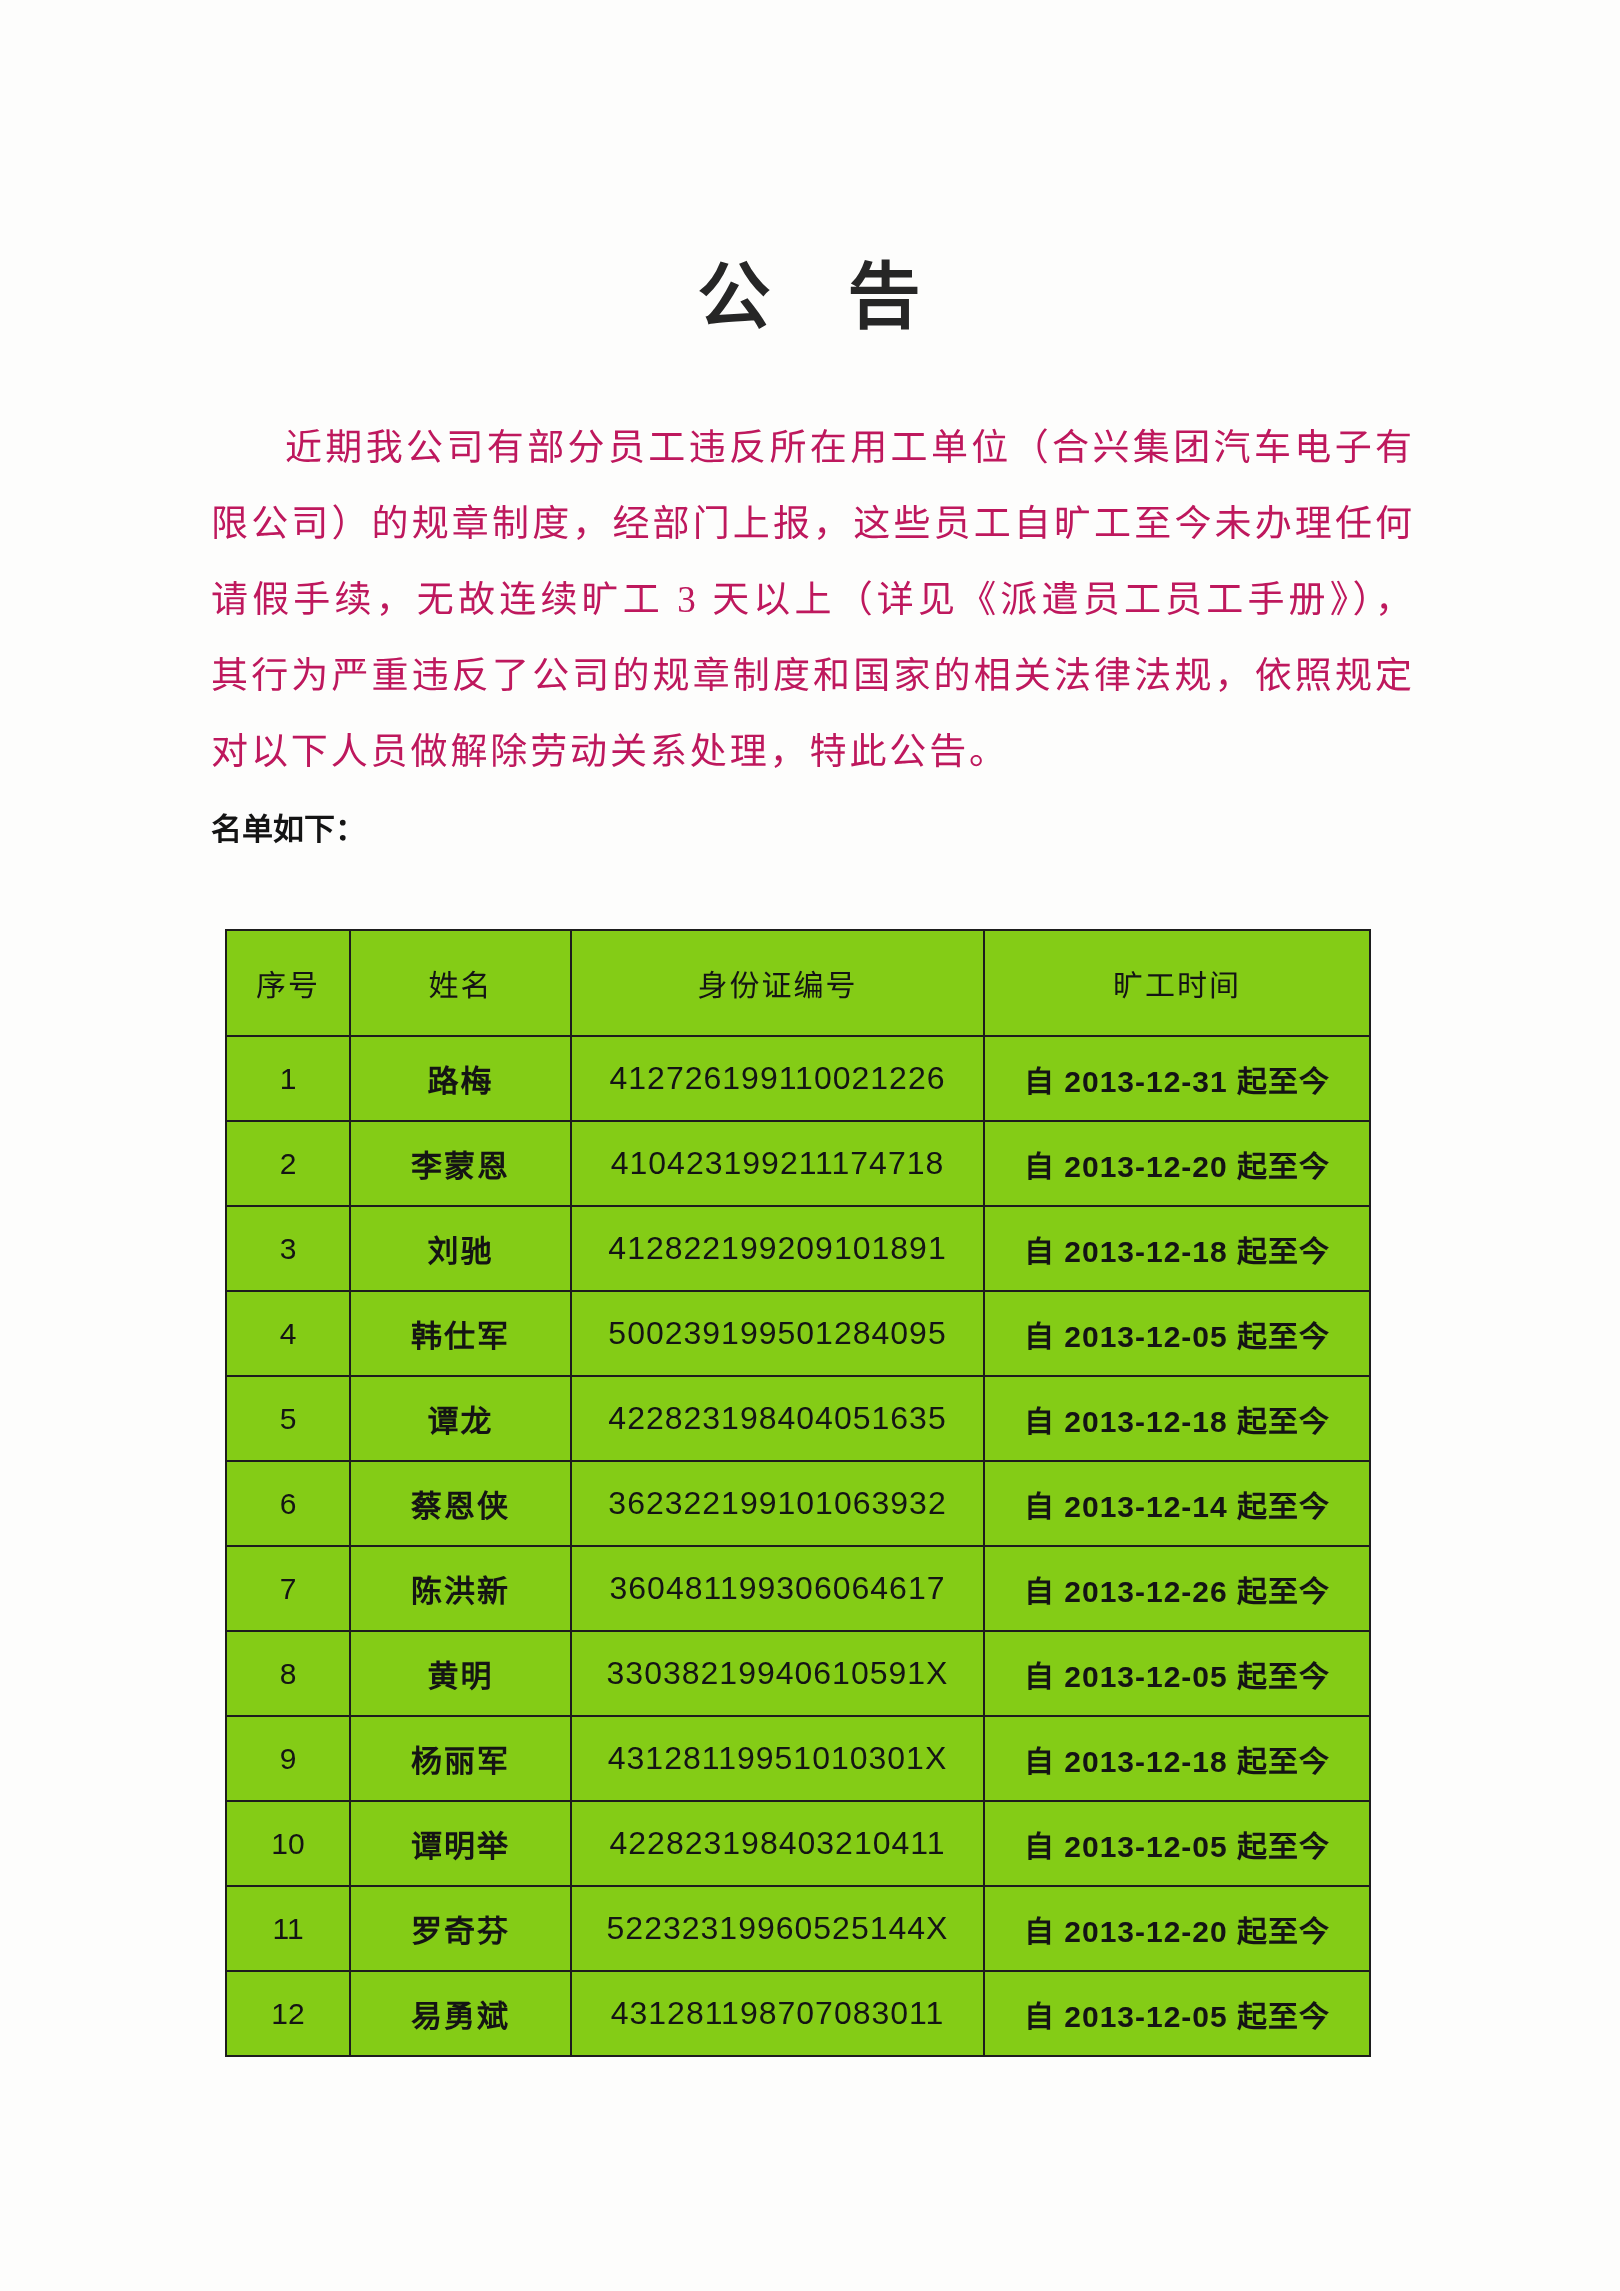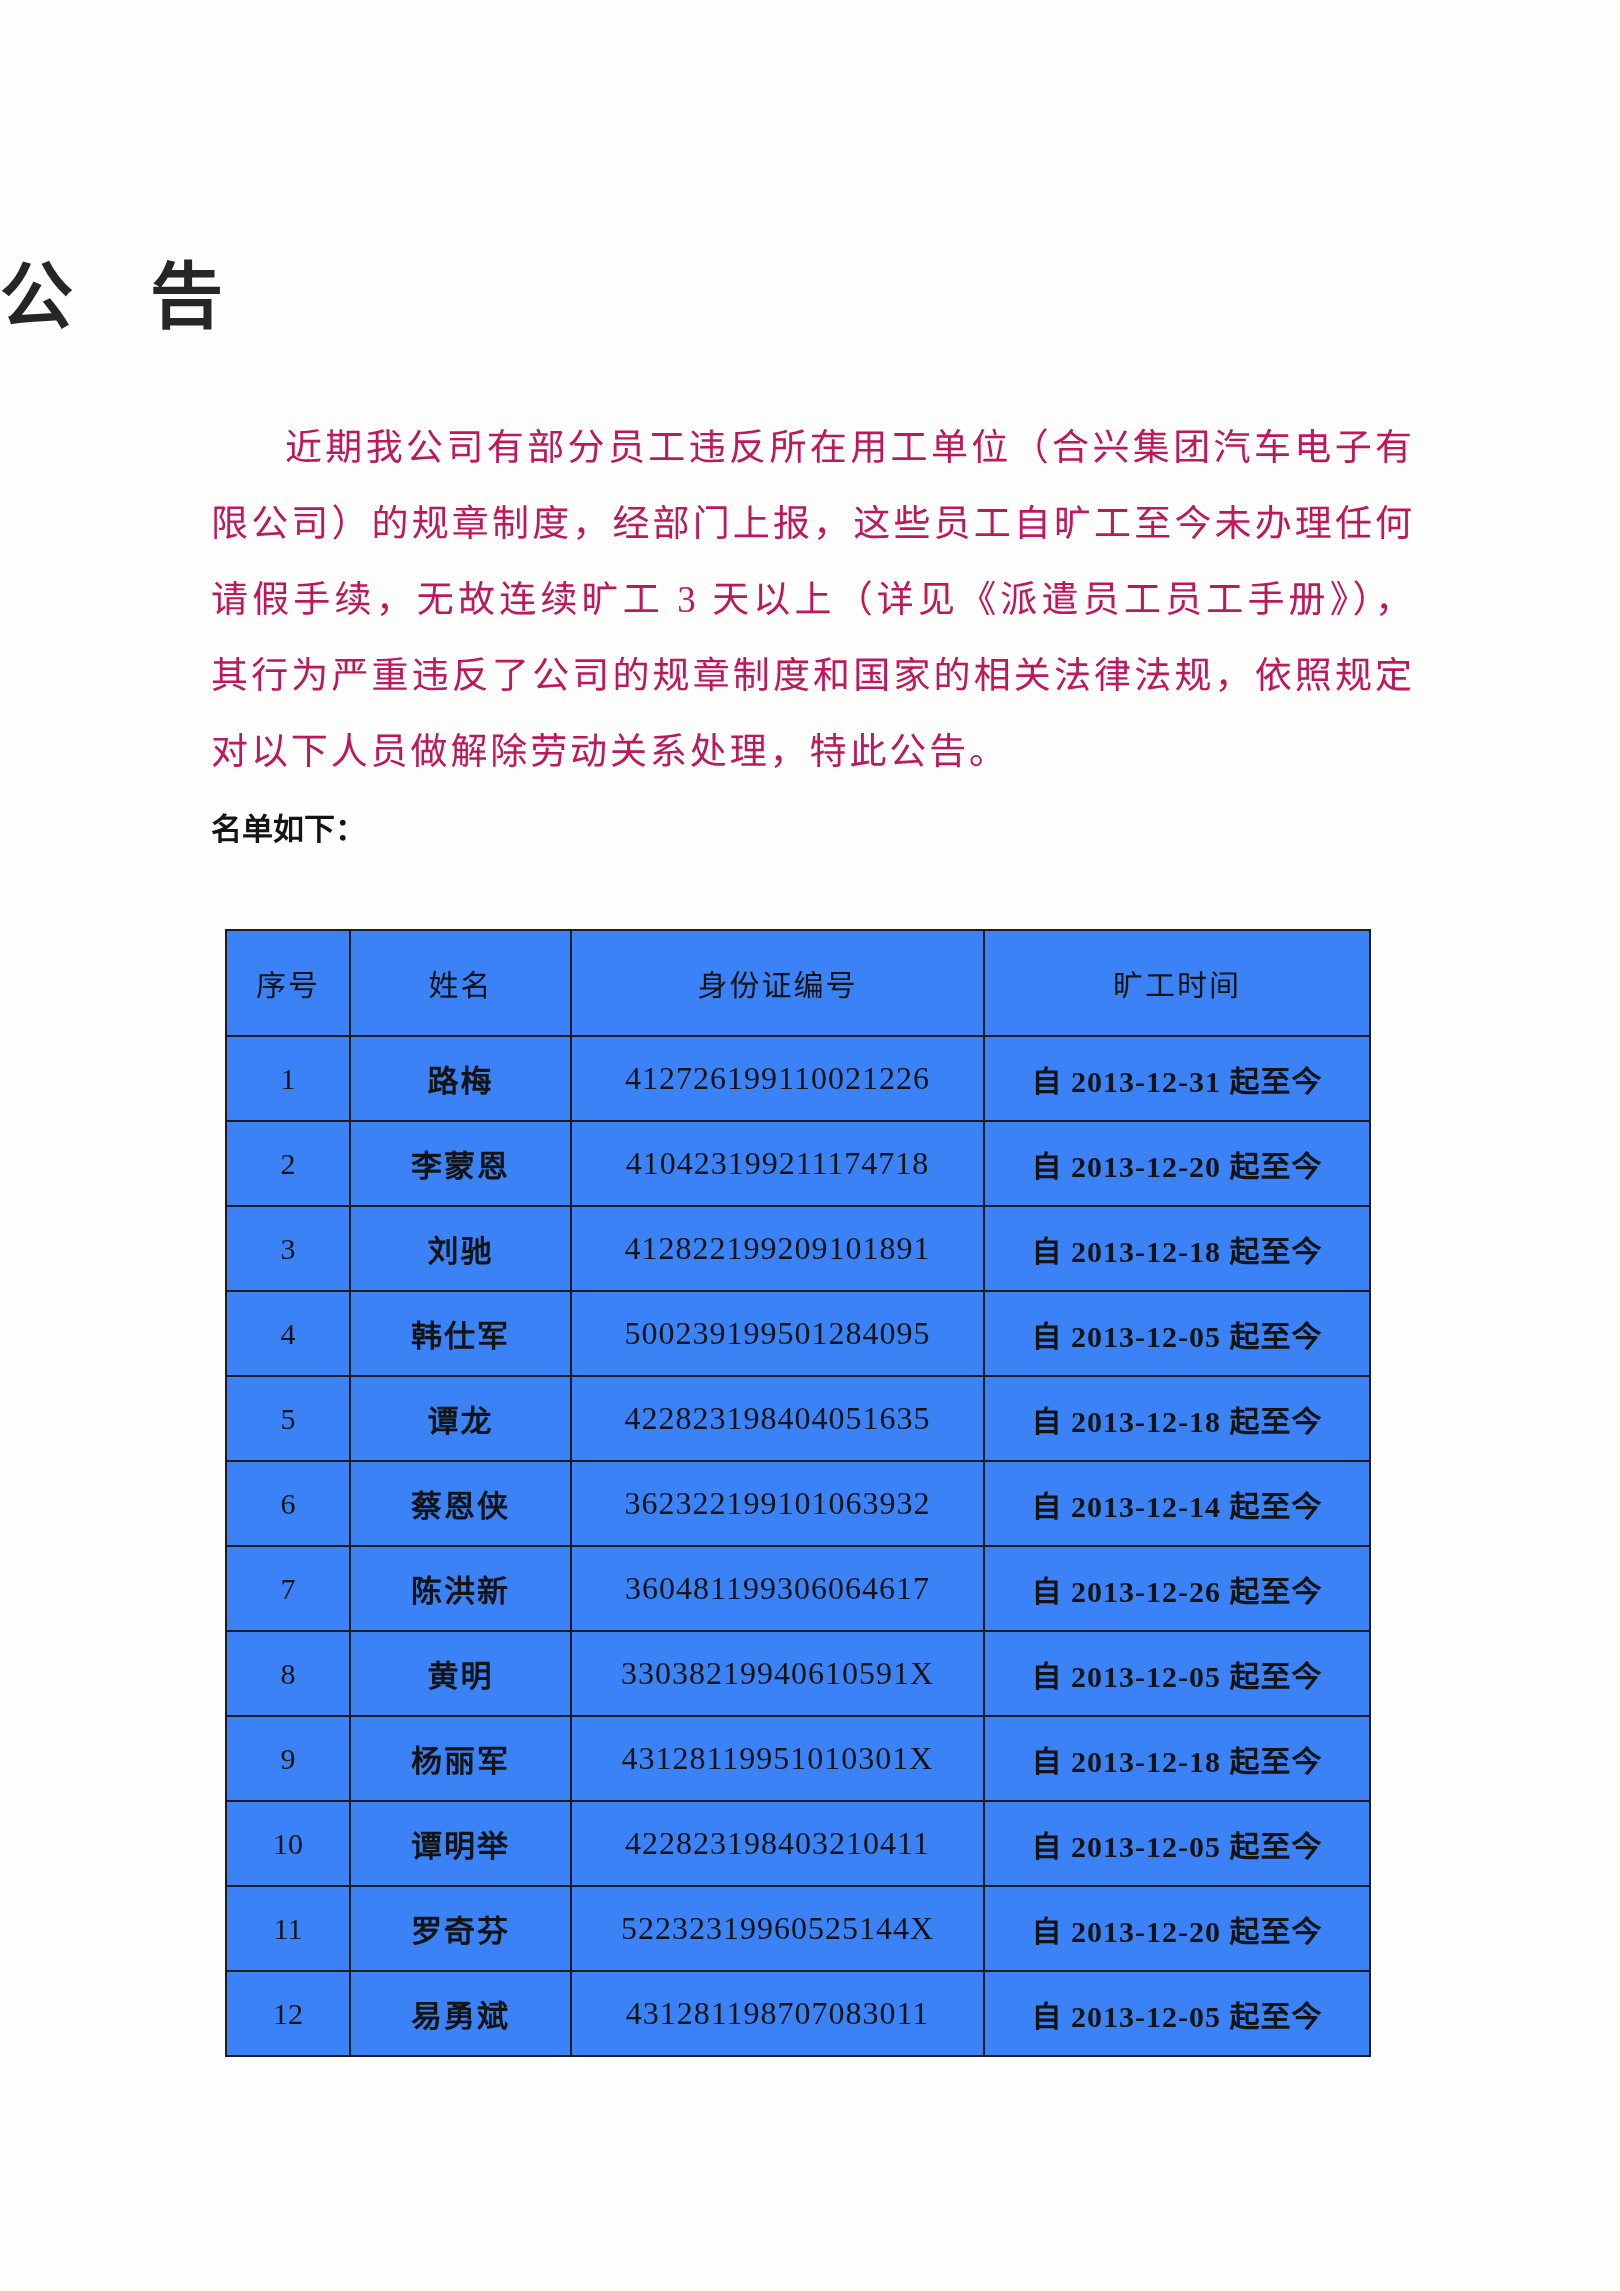--- a/index.html
+++ b/index.html
@@ -30,21 +30,21 @@
   }
   .doc-no{
     font-family:var(--mono);
     font-size:26.5px; letter-spacing:1px;
     color:#575757;
   }
 
   
   .doc-title{
     position:absolute; left:0; top:237px; width:1620px;
-    text-align:left;
+    text-align:center;
     font-family:var(--serif);
     font-weight:700;
     font-size:73px;
     color:#262626;
     letter-spacing:2px;
   }
 
   
   .doc-body{
     position:absolute; left:211px; top:410px; width:1204px;
@@ -64,23 +64,23 @@
     font-weight:700;
     font-size:31px;
     color:#141414;
   }
 
   
   table.roster{
     position:absolute; left:225px; top:929px; width:1144px;
     border-collapse:collapse;
     table-layout:fixed;
-    font-family:Liberation Serif, serif;
+    font-family:Liberation Sans, sans-serif;
     color:#141414;
-    background:#3b82f6;
+    background:#84cc16;
   }
   table.roster, table.roster th, table.roster td{
     border:2px solid #1d1d1d;
   }
   table.roster tr{ border-top-width:2.9px; border-bottom-width:2.9px; }
   table.roster th{
     height:106px;
     font-weight:400;
     font-size:30px;
     letter-spacing:2px;

